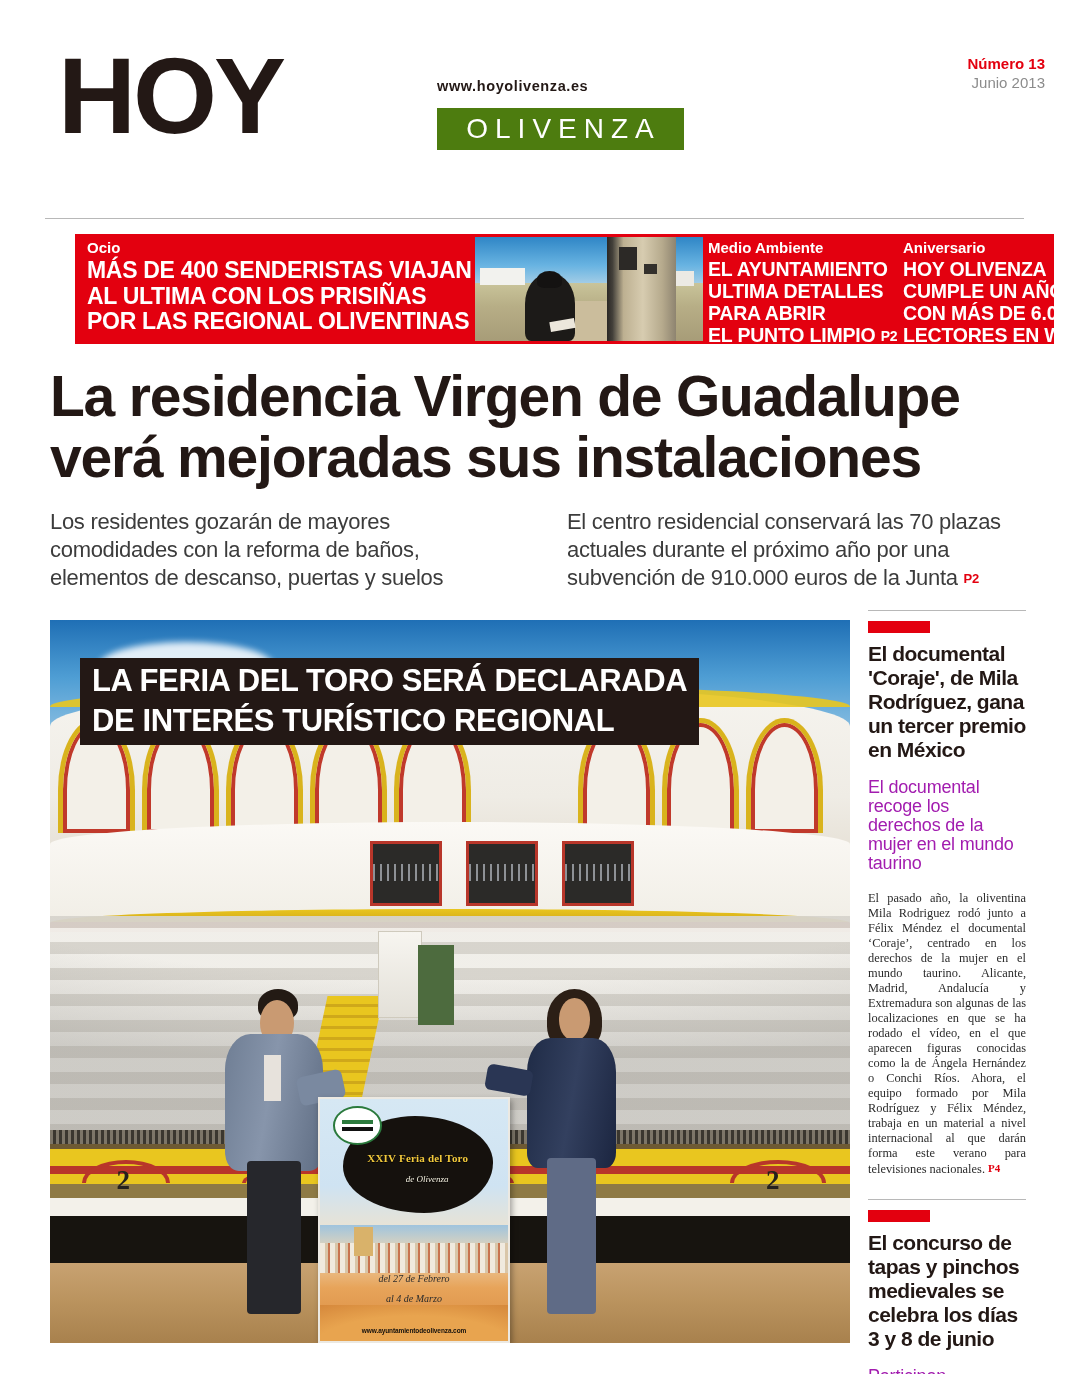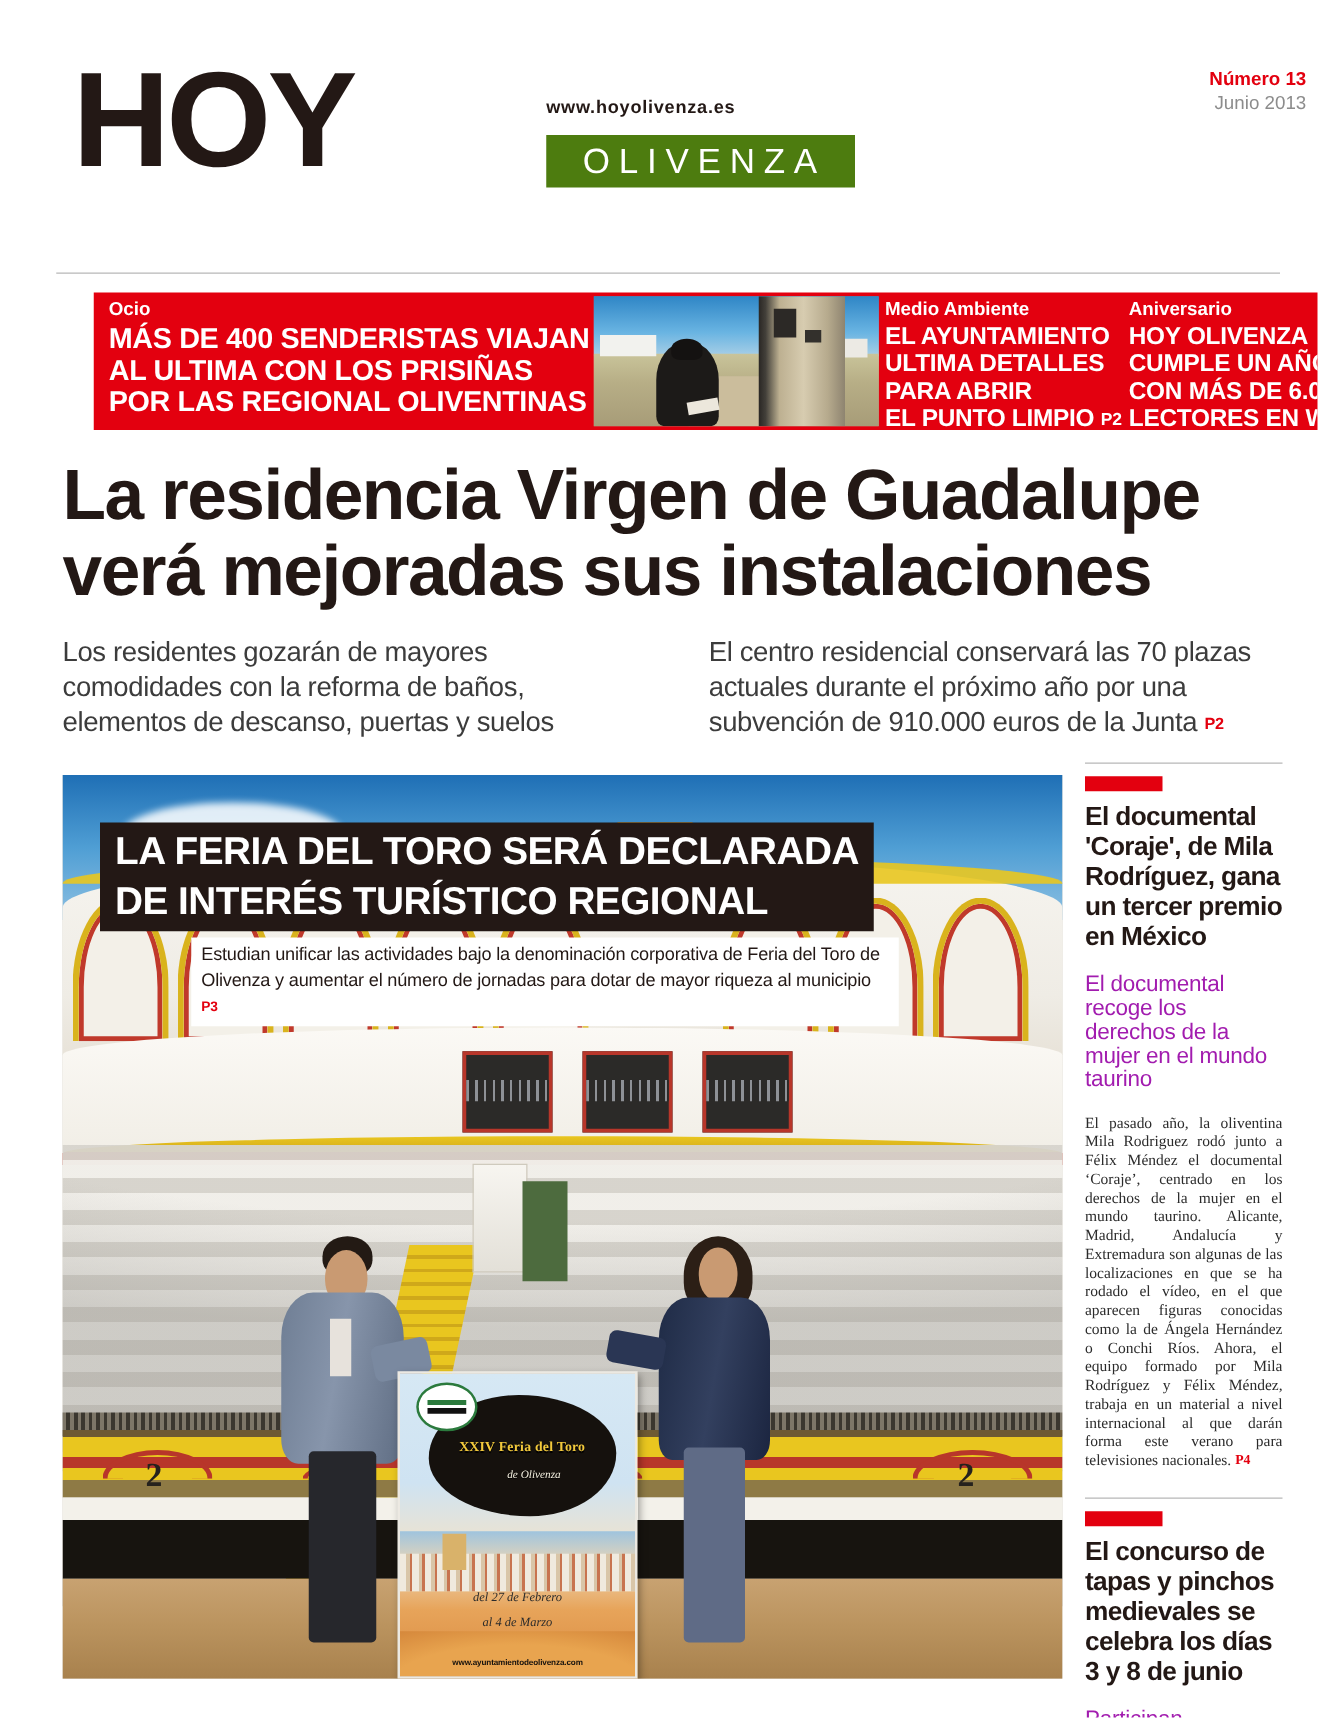--- a/index.html
+++ b/index.html
@@ -574,24 +574,20 @@
       <div class="poster-ring"></div>
       <div class="poster-date1">del 27 de Febrero</div>
       <div class="poster-date2">al 4 de Marzo</div>
       <div class="poster-url">www.ayuntamientodeolivenza.com</div>
     </div>
 
     <div class="overlay-head">
       <span>LA FERIA DEL TORO SERÁ DECLARADA</span>
       <span>DE INTERÉS TURÍSTICO REGIONAL</span>
     </div>
-    <div class="overlay-sub">
-      <span>Estudian unificar las actividades bajo la denominación corporativa de Feria del Toro de Olivenza y aumentar el número de jornadas para dotar de mayor riqueza al municipio</span>
-      <span class="pg-red-sm">P3</span>
-    </div>
   </div>
 
   <div class="sidebar">
 
     <div>
       <div class="side-rule"></div>
       <div class="side-tag"></div>
       <div class="side-head">El documental 'Coraje', de Mila Rodríguez, gana un tercer premio en México</div>
       <div class="side-standfirst">El documental recoge los derechos de la mujer en el mundo taurino</div>
       <div class="side-body">

